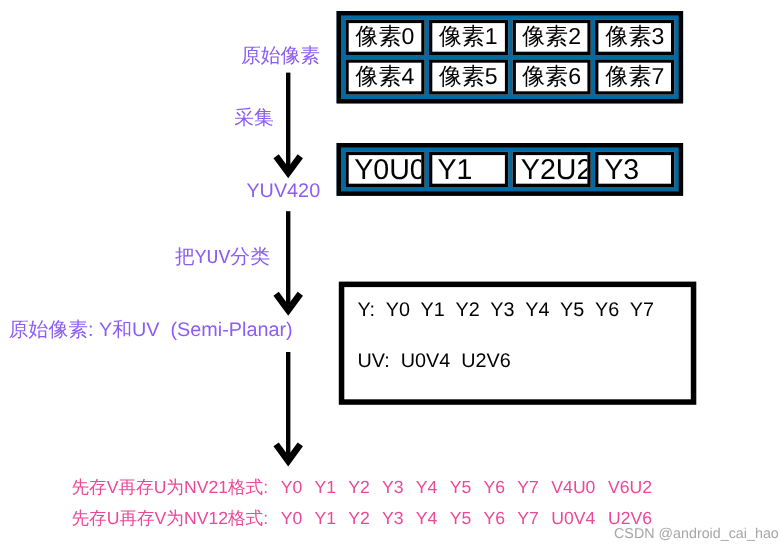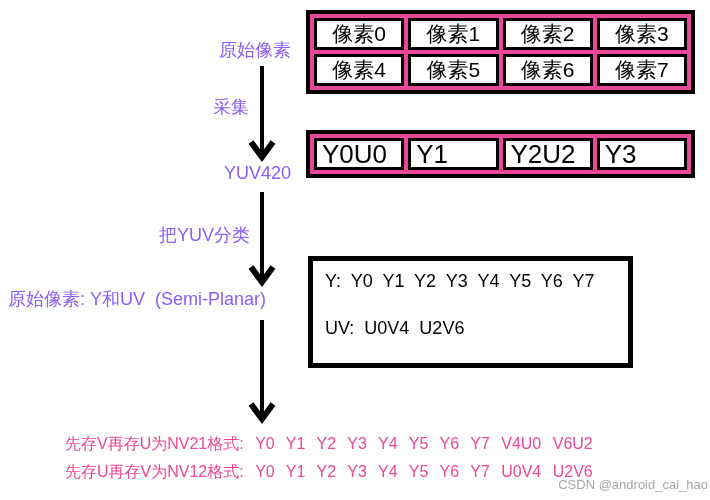--- a/index.html
+++ b/index.html
@@ -15,23 +15,23 @@
     background: #ffffff;
     overflow: hidden;
     color: #000000;
   }
   
   table.grid {
     position: absolute;
     border-collapse: separate;
     border-spacing: 4px;
     border: 4px solid #000000;
-    width: 389px;
+    width: 315px;
     table-layout: fixed;
-    background: #ec4899;
+    background: #0369a1;
   }
   table.grid td {
     border: 3px solid #000000;
     height: 24px;
     font-size: 26px;
     line-height: 24px;
     white-space: pre;
     overflow: hidden;
     background: #ffffff;
   }
@@ -44,21 +44,21 @@
   .label {
     position: absolute;
     font-size: 18px;
     line-height: 22px;
     white-space: pre;
     color: #8b5cf6;
   }
   .l-orig     { left: 219px; top: 39px;  }
   .l-capture  { left: 213px; top: 96px;  }
   .l-yuv420   { left: 224px; top: 162px; }
-  .l-classify { left: 159px; top: 224px; }
+  .l-classify { left: 159px; top: 224px; font-family: Liberation Mono, monospace; }
   .l-split    { left: 8px;   top: 288px; }
 
   
   svg.arrows {
     position: absolute;
     left: 0; top: 0;
     pointer-events: none;
   }
   svg.arrows line, svg.arrows polyline {
     stroke: #000000;

